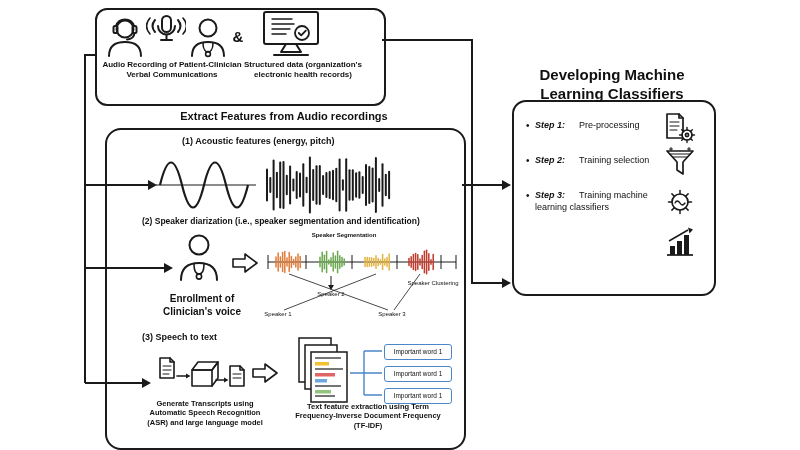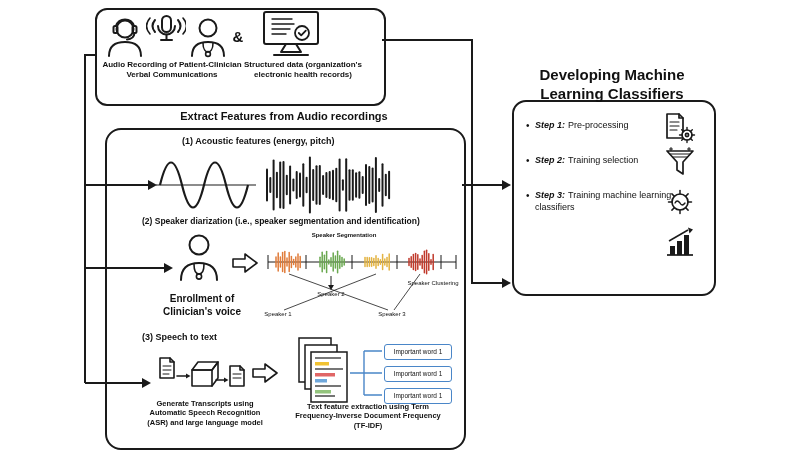--- a/index.html
+++ b/index.html
@@ -7,21 +7,21 @@
   .box{position:absolute;border:2px solid #1a1a1a;border-radius:14px;background:transparent;}
   .lbl{position:absolute;font-weight:bold;text-align:center;line-height:1.25;}
   .tiny{position:absolute;font-size:6px;text-align:center;line-height:1.1;}
   svg{display:block;}
   #overlay{position:absolute;left:0;top:0;pointer-events:none;}
   .iconbox{position:absolute;}
   .word-box{position:absolute;width:66px;height:14px;border:1.2px solid #4a86c8;border-radius:3px;
             font-size:6.5px;line-height:14px;text-align:center;background:#fff;}
   .step{position:absolute;left:526px;width:138px;font-size:9px;line-height:1.3;padding-left:9px;}
   .step::before{content:"•";position:absolute;left:0;top:-1px;font-size:10px;}
-  .step .slabel{font-style:italic;font-weight:bold;margin-right:3px;}
+  .step .slabel{font-style:italic;font-weight:bold;margin-right:14px;}
   .step .stext{font-weight:normal;}
 </style>
 </head>
 <body>
 
 <div id="canvas">
 
   <div class="box" style="left:95px;top:8px;width:287px;height:94px;border-radius:12px;"></div>
   <div class="box" style="left:105px;top:128px;width:357px;height:318px;border-radius:16px;"></div>
   <div class="box" style="left:512px;top:100px;width:200px;height:192px;border-radius:14px;"></div>

